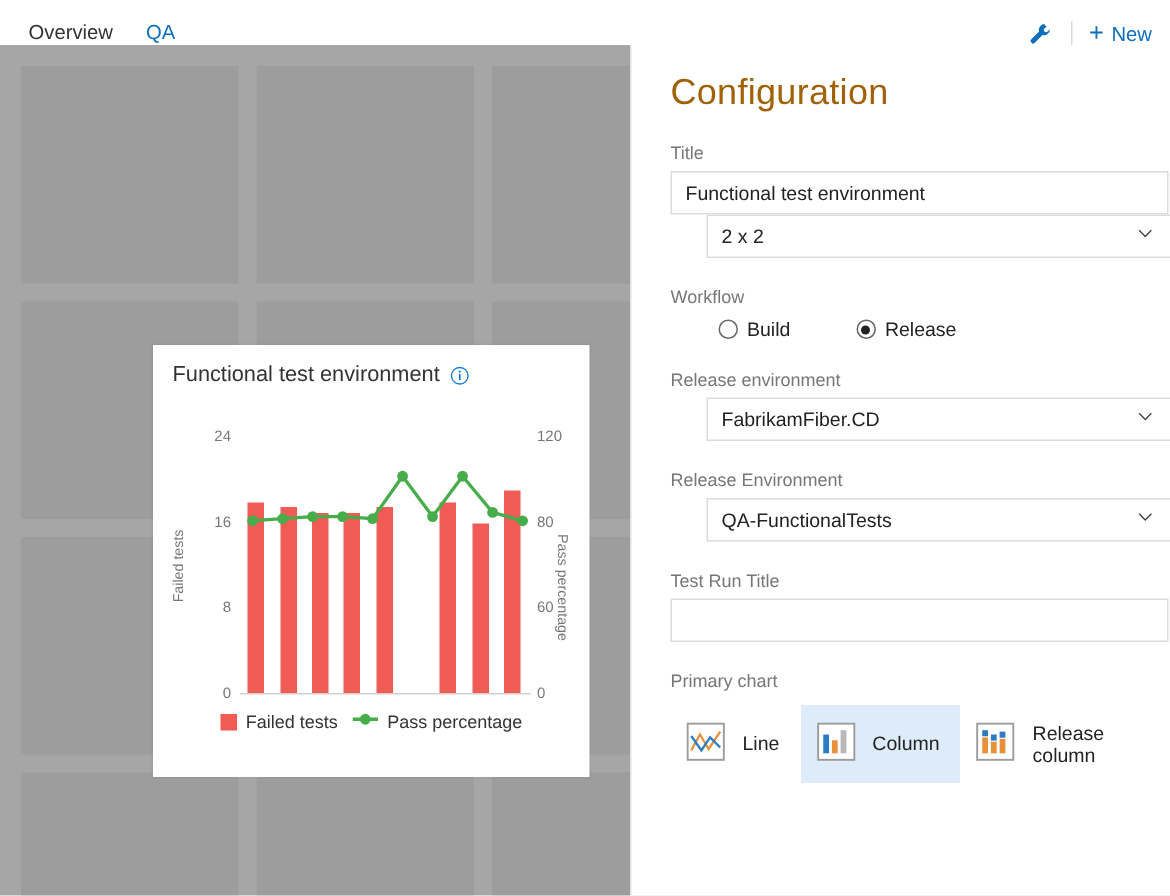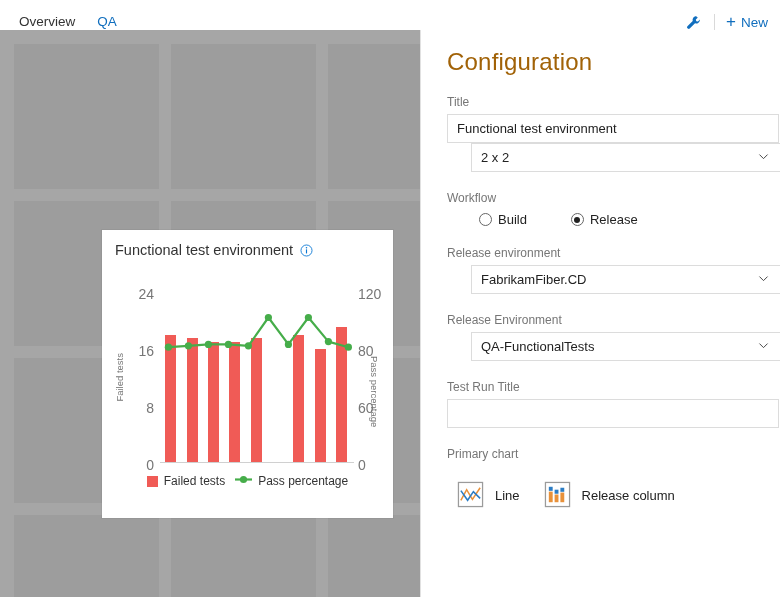--- a/index.html
+++ b/index.html
@@ -73,21 +73,21 @@
   .chart-area { position: relative; width: 291px; height: 218px; }
 
   .axis-label-left, .axis-label-right {
     position: absolute; font-size: 9.5px; color: #767676;
     writing-mode: vertical-rl; text-align: center;
   }
   .axis-label-left { transform: rotate(180deg); left: 12px; top: 95px; }
   .axis-label-right { left: 267px; top: 98px; }
 
   .ytick {
-    position: absolute; font-size: 14px; color: #767676;
+    position: absolute; font-size: 10px; color: #767676;
     text-align: right; width: 26px;
   }
   .ytick-r { text-align: left; }
 
   .plot {
     position: absolute; left: 58px; top: 34px;
     width: 192px; height: 170px;
   }
   .baseline {
     position: absolute; left: 58px; top: 204px; width: 194px;
@@ -354,20 +354,31 @@
           <span>
             <svg width="27" height="27" viewBox="0 0 28 28" aria-hidden="true">
               <rect x="1.5" y="1.5" width="25" height="25" fill="#fff" stroke="#9b9b9b" stroke-width="1.3"></rect>
               <polyline points="4,20 10,9 16,19 24,7" fill="none" stroke="#e8913a" stroke-width="1.6"></polyline>
               <polyline points="4,10 11,20 17,11 24,18" fill="none" stroke="#2b7cc4" stroke-width="1.6"></polyline>
             </svg>
           </span>
           <span class="ct-label">Line</span>
         </div>
 
+        <div class="ct selected">
+          <span>
+            <svg width="27" height="27" viewBox="0 0 28 28" aria-hidden="true">
+              <rect x="1.5" y="1.5" width="25" height="25" fill="#fff" stroke="#9b9b9b" stroke-width="1.3"></rect>
+              <rect x="5" y="9" width="4" height="13" fill="#2b7cc4"></rect>
+              <rect x="11" y="13" width="4" height="9" fill="#e8913a"></rect>
+              <rect x="17" y="6" width="4" height="16" fill="#b8b8b8"></rect>
+            </svg>
+          </span>
+          <span class="ct-label">Column</span>
+        </div>
 
         <div class="ct">
           <span>
             <svg width="27" height="27" viewBox="0 0 28 28" aria-hidden="true">
               <rect x="1.5" y="1.5" width="25" height="25" fill="#fff" stroke="#9b9b9b" stroke-width="1.3"></rect>
               <rect x="5" y="11" width="4" height="11" fill="#e8913a"></rect>
               <rect x="5" y="6" width="4" height="4.2" fill="#2b7cc4"></rect>
               <rect x="11" y="14" width="4" height="8" fill="#e8913a"></rect>
               <rect x="11" y="9" width="4" height="4.2" fill="#2b7cc4"></rect>
               <rect x="17" y="12" width="4" height="10" fill="#e8913a"></rect>

